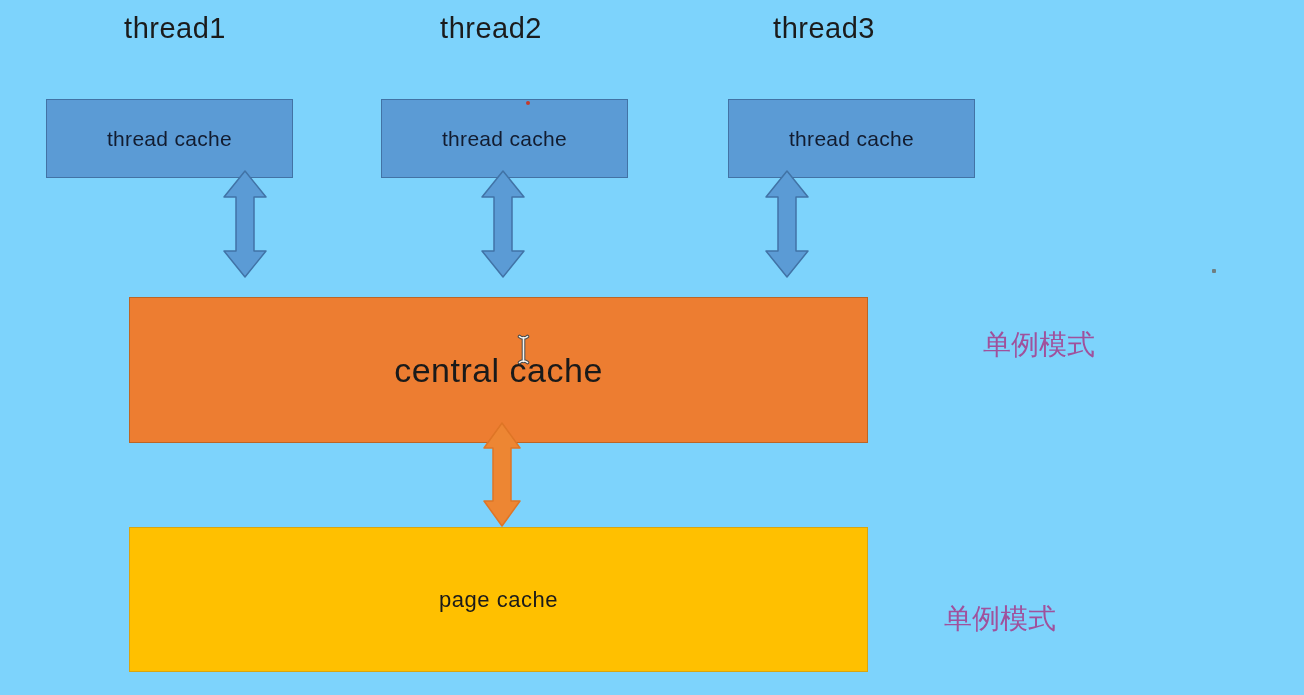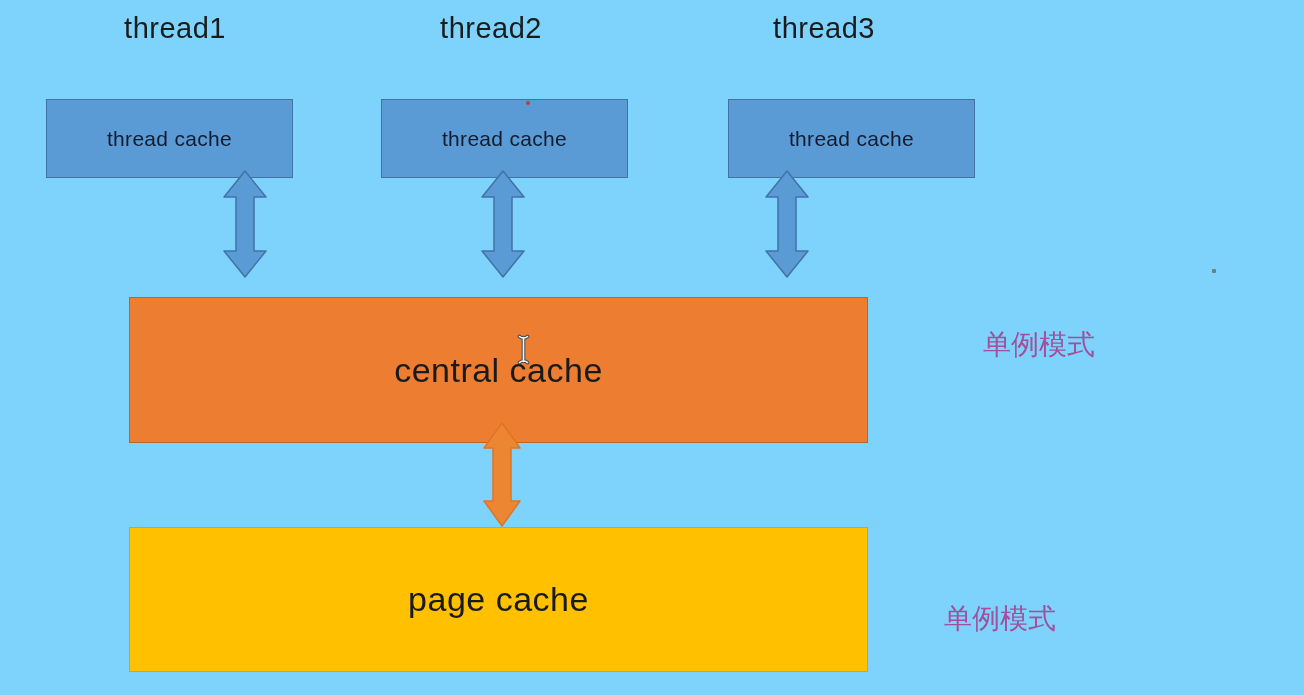--- a/index.html
+++ b/index.html
@@ -63,21 +63,21 @@
     margin-top: 20px;
   }
 
   .page-cache {
     left: 129px;
     top: 527px;
     width: 739px;
     height: 145px;
     background: #ffc000;
     border: 1px solid #d8a511;
-    font-size: 34px;
+    font-size: 22px;
     color: #1a1a1a;
     letter-spacing: 0.5px;
   }
 
   .arrow-svg { position: absolute; display: block; }
   .arrow-blue-1 { left: 222px; top: 170px; }
   .arrow-blue-2 { left: 480px; top: 170px; }
   .arrow-blue-3 { left: 764px; top: 170px; }
   .arrow-orange  { left: 483px; top: 422px; }
 

